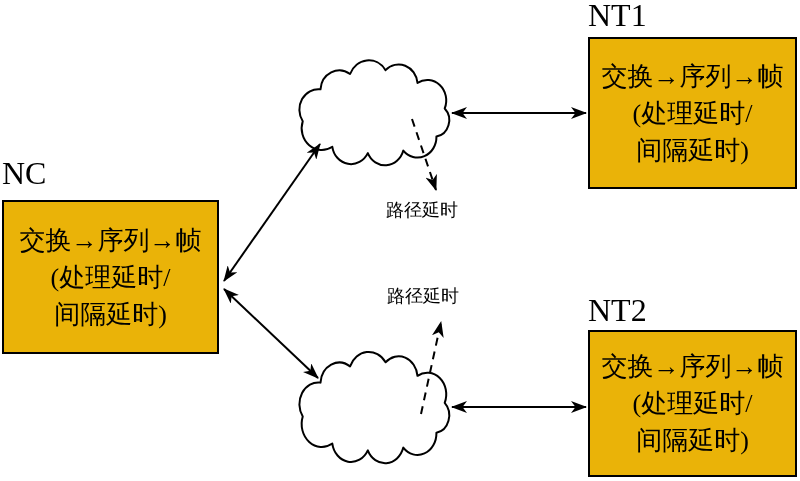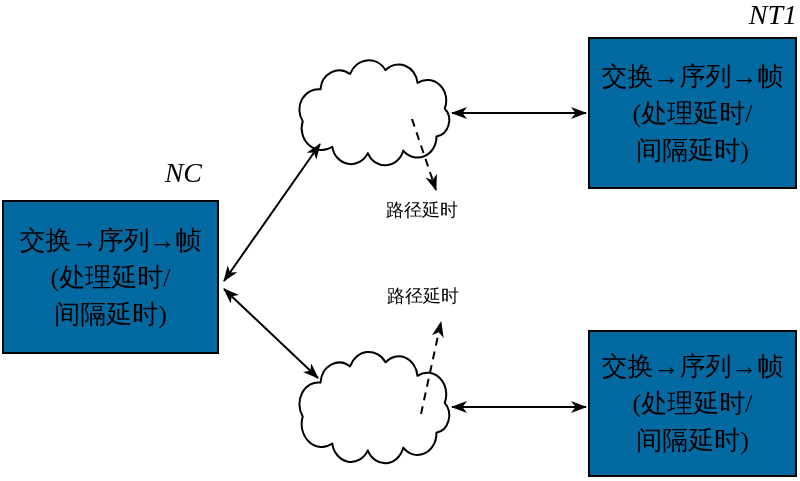--- a/index.html
+++ b/index.html
@@ -18,30 +18,29 @@
   }
   .artwork {
     position: absolute;
     left: 0;
     top: 0;
     width: 800px;
     height: 481px;
   }
   .node-title {
     position: absolute;
-    text-align: right;
-    font-size: 28px;
+    text-align: left;
+    font-size: 32px;
     line-height: 30px;
     white-space: nowrap;
-    font-style: italic;
   }
   .node-box {
     position: absolute;
     border: 2px solid #000000;
-    background: #0369a1;
+    background: #eab308;
     box-sizing: border-box;
     display: flex;
     flex-direction: column;
     justify-content: center;
     align-items: center;
     text-align: center;
     font-size: 26px;
     line-height: 37px;
   }
   .node-box .line {
@@ -98,20 +97,21 @@
     <div class="line">间隔延时)</div>
   </div>
 
   <div class="node-title" style="left:588px; top:0px; width:209px;">NT1</div>
   <div class="node-box" style="left:588px; top:37px; width:209px; height:152px;">
     <div class="line">交换→序列→帧</div>
     <div class="line">(处理延时/</div>
     <div class="line">间隔延时)</div>
   </div>
 
+  <div class="node-title" style="left:588px; top:295px; width:209px;">NT2</div>
   <div class="node-box" style="left:588px; top:330px; width:209px; height:147px;">
     <div class="line">交换→序列→帧</div>
     <div class="line">(处理延时/</div>
     <div class="line">间隔延时)</div>
   </div>
 
   <div class="float-label" style="left:386px; top:195px;">路径延时</div>
   <div class="float-label" style="left:387px; top:281px;">路径延时</div>
 
 </div>

